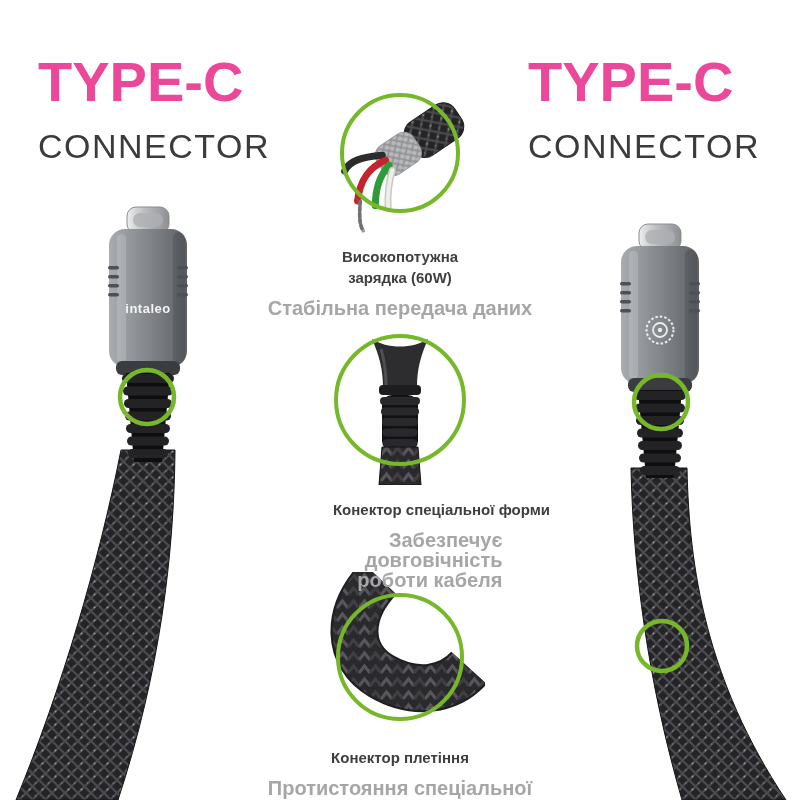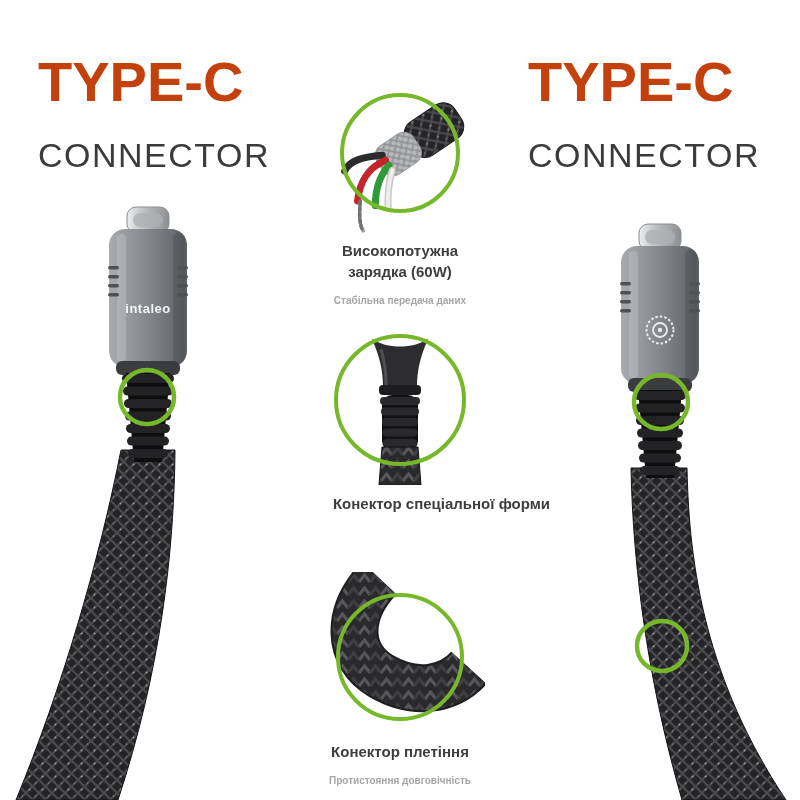--- a/index.html
+++ b/index.html
@@ -2,29 +2,29 @@
 <html><head>
 <meta charset="utf-8">
 <style>
   html,body{margin:0;padding:0;background:#fff;}
   .stage{position:relative;width:800px;height:800px;background:#ffffff;overflow:hidden;
          font-family:"Liberation Sans",sans-serif;}
   .scene{position:absolute;left:0;top:0;z-index:1;}
   .hdr{position:absolute;top:54px;z-index:4;}
   .hdr.left{left:38px;}
   .hdr.right{left:528px;}
-  .hdr-title{font-size:56px;font-weight:bold;color:#c2410c;line-height:1;}
-  .hdr-sub{font-size:34px;color:#3b3b3a;letter-spacing:1.5px;margin-top:26px;font-weight:normal;}
+  .hdr-title{font-size:56px;font-weight:bold;color:#ec4899;line-height:1;}
+  .hdr-sub{font-size:34px;color:#3b3b3a;letter-spacing:1.5px;margin-top:17px;font-weight:normal;}
   .callout{position:absolute;z-index:3;}
   #c1{left:320px;top:73px;}
   #c2{left:315px;top:315px;}
   #c3{left:315px;top:572px;}
   .feature{position:absolute;left:50%;transform:translateX(-50%);text-align:center;z-index:4;width:300px;}
-  .f-title{font-size:15px;font-weight:bold;color:#3e3e3e;line-height:21px;margin:4px auto;}
-  .f-sub{font-size:10px;font-weight:bold;color:#a6a6a6;line-height:20px;margin:9px auto 0;}
+  .f-title{font-size:15px;font-weight:bold;color:#3e3e3e;line-height:21px;margin:10px auto;}
+  .f-sub{font-size:20px;font-weight:bold;color:#a6a6a6;line-height:20px;margin:9px auto 0;}
   .f1{top:236px;} .f1 .f-title{max-width:165px;}
   .f2{top:489px;text-align:right;} .f2 .f-sub{max-width:205px;}
   .f3{top:737px;}
 </style>
 </head>
 <body>
 
 <div class="stage">
 
   <svg class="scene" width="800" height="800" viewBox="0 0 800 800">
@@ -179,29 +179,30 @@
       <rect x="67" y="103" width="36" height="8" rx="4" fill="#29292c"></rect>
       <rect x="67.5" y="113.5" width="35" height="8" rx="4" fill="#29292c"></rect>
       <rect x="68" y="124" width="34" height="8" rx="4" fill="#29292c"></rect>
       <path d="M67 132 L103 132 L106 170 L64 170 Z" fill="url(#chevronPat)" stroke="#141416"></path>
     </g>
     <circle cx="85" cy="85" r="64" fill="none" stroke="#76b82a" stroke-width="4"></circle>
   </svg>
 
   <div class="feature f2">
     <div class="f-title">Конектор спеціальної форми</div>
+    <div class="f-sub">Забезпечує довговічність роботи кабеля</div>
   </div>
 
   <svg id="c3" class="callout" width="170" height="170" viewBox="0 0 170 170">
     <circle cx="85" cy="85" r="62" fill="#ffffff"></circle>
     <g>
       <path d="M64 6 C30 42 32 84 66 104 C100 124 134 118 154 96" stroke="#1e1e20" stroke-width="48" fill="none"></path>
       <path d="M64 6 C30 42 32 84 66 104 C100 124 134 118 154 96" stroke="url(#chevronPat)" stroke-width="44" fill="none"></path>
     </g>
     <circle cx="85" cy="85" r="62" fill="none" stroke="#76b82a" stroke-width="4"></circle>
   </svg>
 
   <div class="feature f3">
     <div class="f-title">Конектор плетіння</div>
-    <div class="f-sub">Протистояння довговічність</div>
+    <div class="f-sub">Протистояння спеціальної</div>
   </div>
 
 </div>
 
 </body></html>

